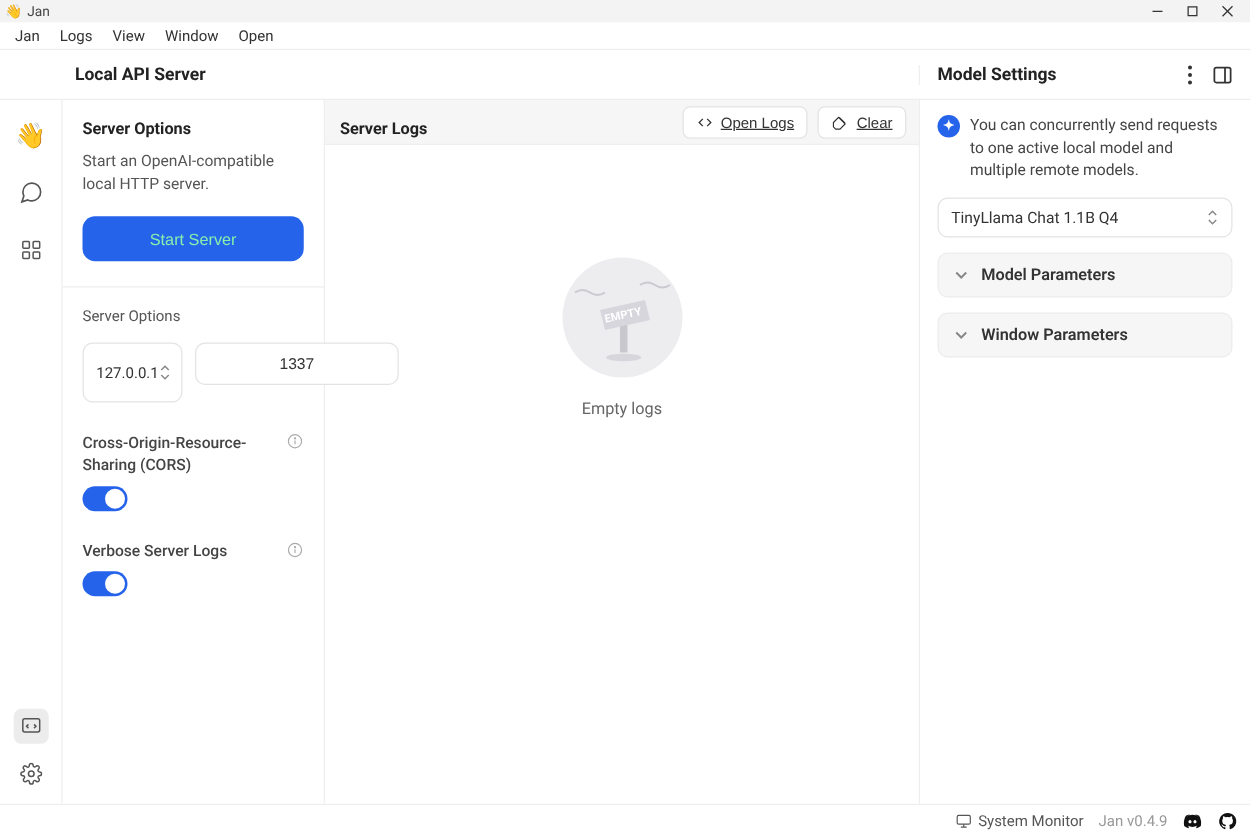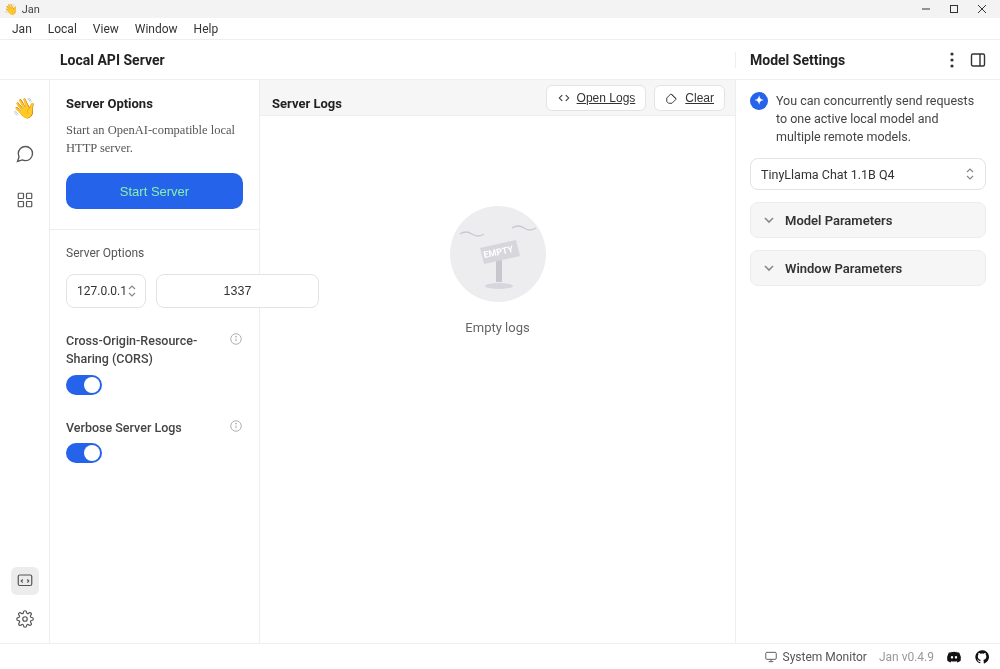--- a/index.html
+++ b/index.html
@@ -76,37 +76,37 @@
     
     .left-panel {
       width: 210px;
       border-right:1px solid #eee;
       padding: 16px 16px;
       display:flex;
       flex-direction:column;
       gap: 10px;
     }
     .section-title { font-weight:700; font-size:13px; color:#222; }
-    .section-sub { font-size:12.5px; color:#555; line-height:1.45;font-family:Liberation Serif, serif;}
+    .section-sub { font-size:12.5px; color:#555; line-height:1.45;}
     .start-btn {
       margin-top: 6px;
       background:#2563eb;
       color:#86efac;
       border:none;
       border-radius:10px;
       height:36px;
       font-size:13px;
       font-weight:500;
       cursor:pointer;
     }
     .divider { height:1px; background:#eee; margin: 10px -16px 6px -16px; }
     .field-label { font-size:12px; color:#555; margin-bottom:4px; }
     .row-inputs { display:flex; gap:10px; }
     .select-ip {
-      flex:1.4; height:34px; border:1px solid #e3e3e3; border-radius:8px;
+      flex:1.4; height:48px; border:1px solid #e3e3e3; border-radius:8px;
       display:flex; align-items:center; justify-content:space-between;
       padding: 0 8px 0 10px; font-size:12px; color:#333; background:#fff;
     }
     .port-input {
       flex:1; height:34px; border:1px solid #e3e3e3; border-radius:8px;
       text-align:center; font-size:12.5px; color:#333; background:#fff;
     }
     .opt-row { margin-top:14px; }
     .opt-label-line { display:flex; align-items:flex-start; justify-content:space-between; gap:6px;}
     .opt-label { font-size:12.5px; color:#444; font-weight:500; line-height:1.45;}
@@ -208,24 +208,24 @@
       <svg width="10" height="10" viewBox="0 0 10 10">
           <line x1="1" y1="1" x2="9" y2="9" stroke="#333"></line>
           <line x1="9" y1="1" x2="1" y2="9" stroke="#333"></line>
         </svg>
     </div>
   </div>
 </div>
 
 <div class="menubar">
   <div class="menu-item">Jan</div>
-  <div class="menu-item">Local</div>
+  <div class="menu-item">Logs</div>
   <div class="menu-item">View</div>
   <div class="menu-item">Window</div>
-  <div class="menu-item">Help</div>
+  <div class="menu-item">Open</div>
 </div>
 
 <div class="header-row">
   <div class="left-header">
     <div class="page-title">Local API Server</div>
   </div>
   <div class="mid"></div>
   <div class="right-header">
     <div class="rh-title">Model Settings</div>
     <div class="rh-icons">

